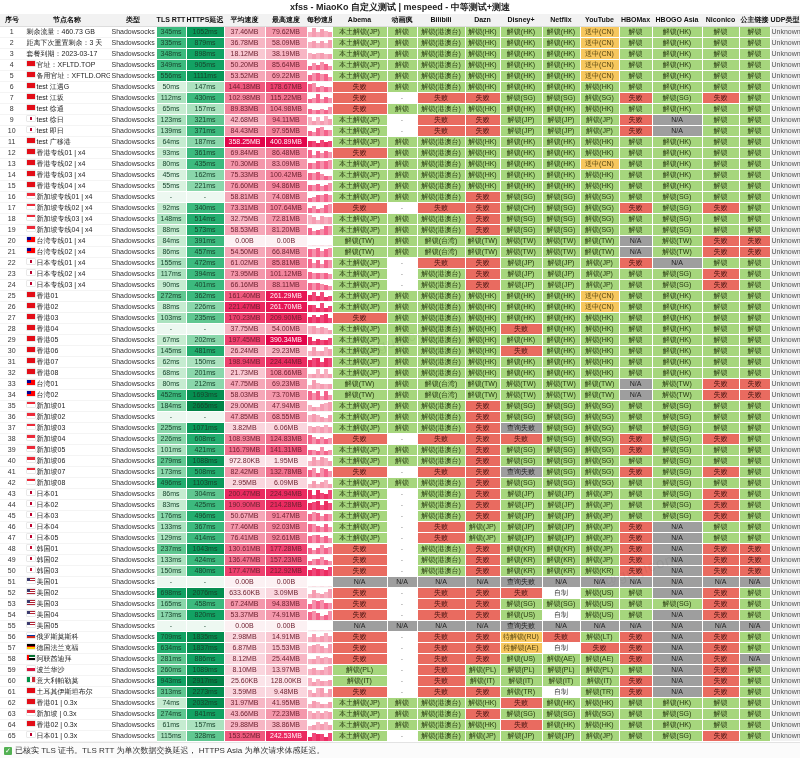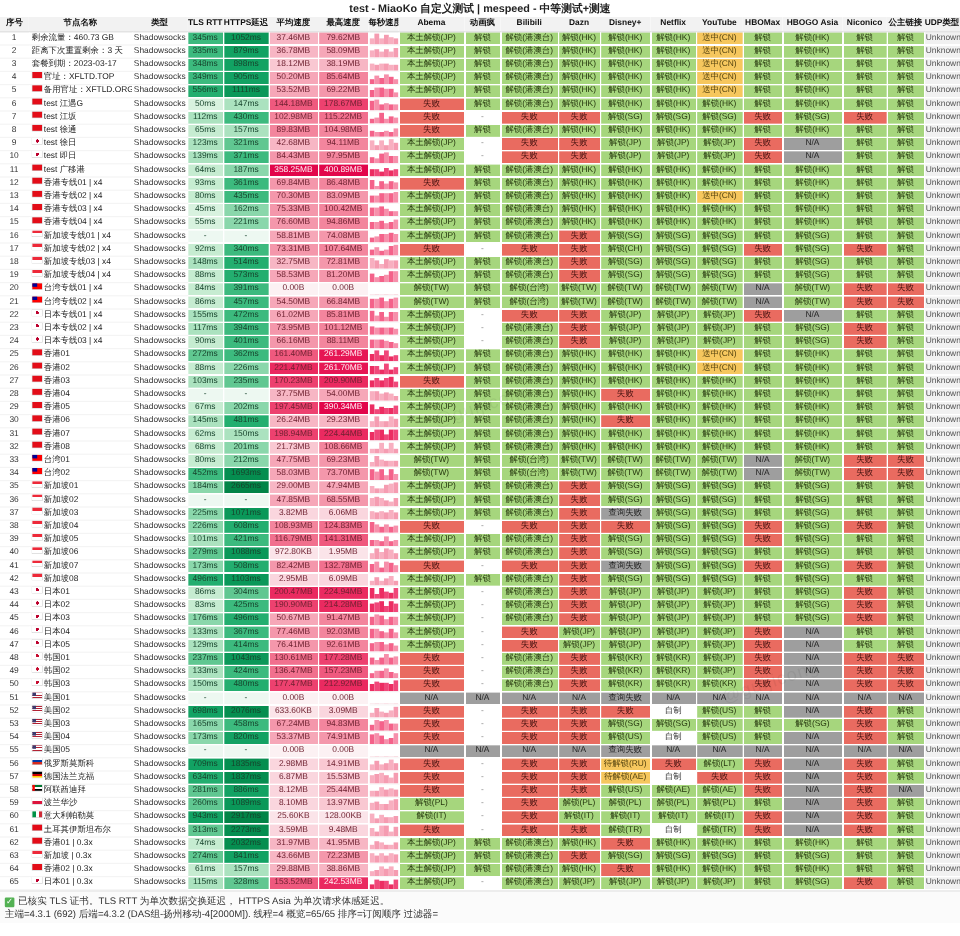--- a/index.html
+++ b/index.html
@@ -40,21 +40,21 @@
   #footer{background:#FBFBFB;border-top:1px solid #E3E3E3;padding:2px 4px;font-size:8px;
           line-height:11px;color:#333;}
   .check-icon{display:inline-block;width:8px;height:8px;background:#53B153;color:#fff;
               font-size:7px;line-height:8px;text-align:center;border-radius:1px;margin-right:3px;}
   .watermark{position:absolute;font-size:15px;color:rgba(0,0,0,0.055);transform:rotate(-18deg);
              pointer-events:none;z-index:5;letter-spacing:1px;}
 </style>
 </head>
 <body>
 
-<div id="titlebar">test - MiaoKo 自定义测试 | mespeed - 中等测试+测速</div>
+<div id="titlebar">xfss - MiaoKo 自定义测试 | mespeed - 中等测试+测速</div>
 
 <table>
   <colgroup id="cols">
       <col style="width: 24px;">
       <col style="width: 86px;">
       <col style="width: 46px;">
       <col style="width: 30px;">
       <col style="width: 38px;">
       <col style="width: 41px;">
       <col style="width: 42px;">
@@ -2110,17 +2110,16 @@
         <td style="background: rgb(166, 214, 125); color: rgb(39, 56, 15);">解锁(SG)</td>
         <td style="background: rgb(233, 107, 96); color: rgb(71, 19, 16);">失败</td>
         <td style="background: rgb(166, 214, 125); color: rgb(39, 56, 15);">解锁</td>
         <td style="background: rgb(241, 241, 241); color: rgb(85, 85, 85);">Unknown</td>
       </tr>
     </tbody>
 </table>
 
 <div id="footer">
   <div><span class="check-icon">✓</span><span>已核实 TLS 证书。TLS RTT 为单次数据交换延迟， HTTPS Asia 为单次请求体感延迟。</span></div>
-  <div>主端=4.3.1 (692) 后端=4.3.2 (DAS组-扬州移动-4[2000M]). 线程=4 概览=65/65 排序=订阅顺序 过滤器=</div>
 </div>
 
 <div class="watermark" style="left:360px;top:330px;">@guijicong</div>
 <div class="watermark" style="left:600px;top:560px;">@guijicong</div>
 
 </body></html>

